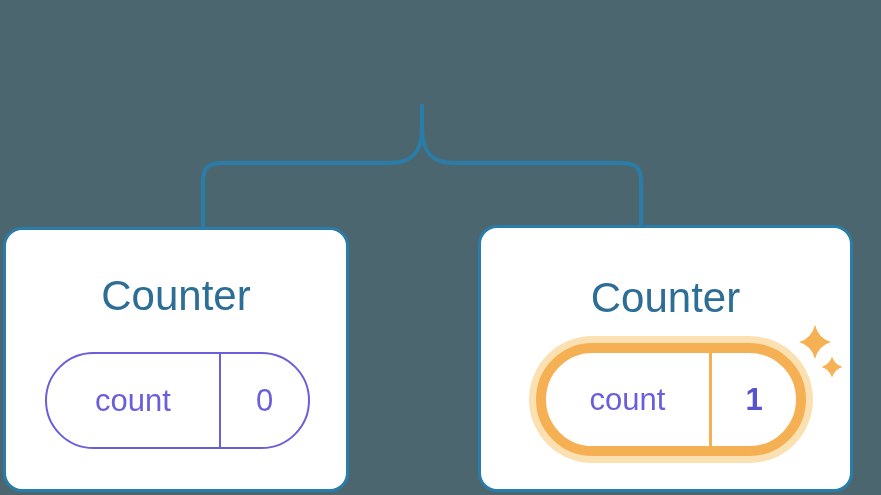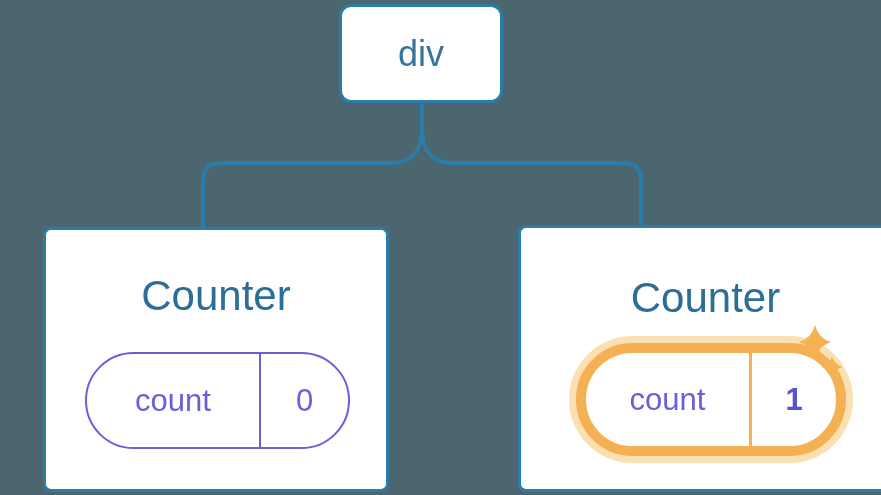--- a/index.html
+++ b/index.html
@@ -50,22 +50,21 @@
     justify-content:center;
     font-size:36px;
     font-weight:500;
     color:var(--node-text);
   }
   .card{
     position:absolute;
     box-sizing:border-box;
     background:var(--card-bg);
     border:3px solid var(--node-border);
-    border-radius:8px;
-    margin-left:40px;
+    border-radius:19px;
   }
   .card-left{ left:3px; top:227px; width:346px; height:265px; }
   .card-right{ left:478px; top:225px; width:375px; height:267px; }
   .card-title{
     position:absolute;
     left:0; right:0;
     text-align:center;
     font-size:42px;
     font-weight:500;
     color:var(--title-text);
@@ -122,23 +121,20 @@
 </head>
 <body>
 
 <div class="stage">
 
   <svg class="connector-svg" viewBox="0 0 881 495" xmlns="http://www.w3.org/2000/svg">
     <path d="M422,104 V128 C422,152 412,163 390,163 H222 C208,163 203,168 203,182 V229"></path>
     <path d="M422,104 V128 C422,152 432,163 454,163 H622 C636,163 641,168 641,182 V227"></path>
   </svg>
 
-  <div class="node-root">
-    <span>div</span>
-  </div>
 
   <div class="card card-left">
     <div class="card-title">Counter</div>
     <div class="pill pill-normal">
       <span class="pill-key">count</span>
       <span class="pill-value">0</span>
     </div>
   </div>
 
   <div class="card card-right">

